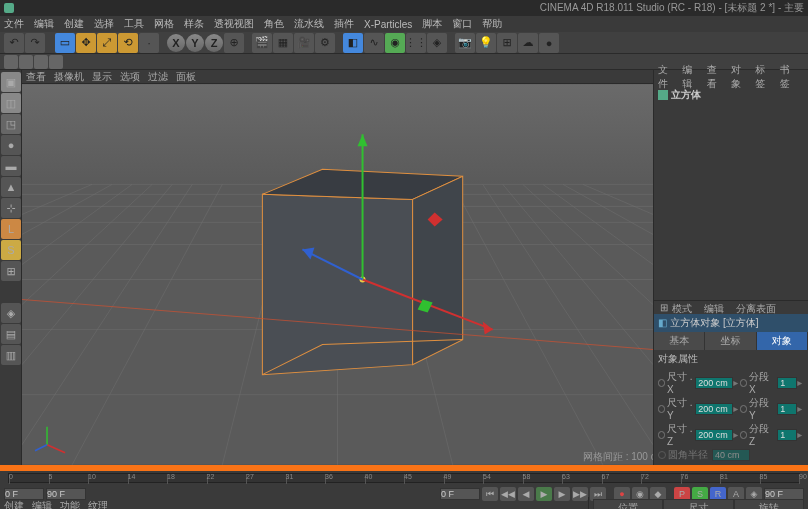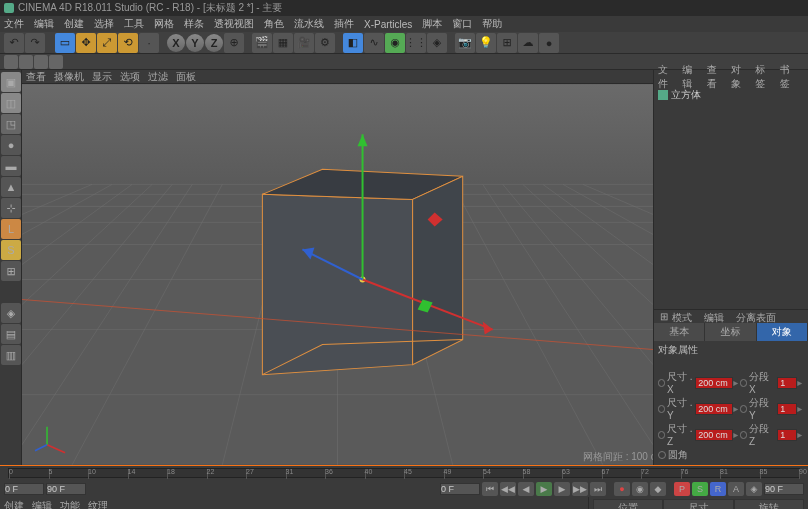--- a/index.html
+++ b/index.html
@@ -1,17 +1,17 @@
 <!DOCTYPE html>
 <html><head>
 <meta charset="utf-8">
 <style>
 * { margin: 0; padding: 0; box-sizing: border-box; font-family: "Microsoft YaHei", Arial, sans-serif; font-size: 10px; }
 body { background: #3a3a3a; color: #aaa; overflow: hidden; width: 808px; height: 509px; }
-.titlebar { background: #2a2a2a; height: 16px; padding: 1px 4px; color: #999; font-size: 9px; display: flex; align-items: center; }
+.titlebar { background: #2a2a2a; height: 16px; padding: 1px 4px; color: #999; font-size: 9px; display: flex; align-items: center; justify-content: space-between; }
 .ico { width: 10px; height: 10px; background: #5a8; border-radius: 2px; margin-right: 4px; }
 .menubar { background: #3a3a3a; height: 16px; display: flex; align-items: center; padding: 0 4px; font-size: 10px; }
 .menubar span { margin-right: 10px; color: #bbb; cursor: default; }
 .toolbar { background: #404040; height: 22px; display: flex; align-items: center; padding: 0 4px; gap: 1px; border-bottom: 1px solid #2a2a2a; }
 .tbtn { width: 20px; height: 20px; background: #555; border-radius: 2px; display: flex; align-items: center; justify-content: center; font-size: 11px; color: #222; }
 .tbtn.xyz { background: linear-gradient(#888,#666); color:#222; font-weight:bold; width:18px;height:18px;border-radius:9px; }
 .tbtn.yellow { background: #cc9933; }
 .tbtn.blue { background: #4488dd; }
 .tbtn.green { background: #55aa55; }
 .main { display: flex; height: 395px; }
@@ -19,35 +19,35 @@
 .ltbtn { width: 20px; height: 20px; background: #555; margin-left: 1px; border-radius: 2px; display:flex;align-items:center;justify-content:center;font-size:11px; }
 .viewport { flex: 1; position: relative; background: #444; }
 .vp-header { background: #3a3a3a; height: 14px; display: flex; align-items: center; padding: 0 4px; font-size: 9px; border-bottom: 1px solid #2a2a2a; }
 .vp-header span { margin-right: 8px; }
 .vp-title { position: absolute; top: 16px; left: 2px; background: rgba(60,60,60,0.8); padding: 1px 4px; font-size: 9px; color:#999; }
 .vp-canvas { position: absolute; top: 14px; left: 0; right: 0; bottom: 0; overflow: hidden; }
 .rightpanel { width: 155px; background: #3a3a3a; border-left: 1px solid #2a2a2a; display: flex; flex-direction: column; }
 .rp-menu { height: 14px; display: flex; font-size: 9px; padding: 0 4px; align-items: center; }
 .rp-menu span { margin-right: 8px; }
 .rp-tree { height: 235px; padding: 4px; }
-.tree-item { display: flex; align-items: center; font-size: 10px; color:#ccc; }
+.tree-item { display: flex; align-items: center; font-size: 10px; color:#ccc;font-weight:bold; }
 .cube-ico { width: 10px; height: 10px; background: #5a8; margin-right: 3px; }
 .rp-tabs { height: 14px; display: flex; font-size: 9px; border-top:1px solid #2a2a2a; }
 .rp-tabs span { padding: 1px 6px; }
 .rp-attr-head { background: #2f4f6a; color: #ccc; padding: 2px 4px; font-size: 10px; }
 .rp-attr-tabs { display: flex; font-size: 9px; }
 .rp-attr-tabs span { flex: 1; text-align: center; padding: 2px; background: #4a4a4a; border-right:1px solid #333; }
 .rp-attr-tabs span.active { background: #3366aa; color: #fff; }
 .rp-section { padding: 2px 4px; font-size: 9px; }
 .rp-row { display: flex; align-items: center; margin: 1px 0; }
 .rp-row .lbl { width: 34px; color: #aaa; }
-.rp-row .val { width: 38px; background: #b91c1c; border: 1px solid #333; padding: 0 2px; color: #ddd; font-size: 9px; height:12px; }
+.rp-row .val { width: 38px; background: #0f766e; border: 1px solid #333; padding: 0 2px; color: #ddd; font-size: 9px; height:12px; }
 .rp-row .spin { width: 8px; color: #777; }
 .dot { width:8px;height:8px;border:1px solid #777;border-radius:4px;margin-right:2px; }
-.bottom { height: 32px; background: #3a3a3a; border-top: 1px solid #f97316; }
+.bottom { height: 32px; background: #3a3a3a; border-top: 6px solid #f97316; }
 .timeline { display: flex; align-items: center; height: 14px; padding: 0 4px; font-size: 8px; color:#888; }
 .timeline-ruler { flex: 1; background: #333; height: 10px; margin: 0 4px; position: relative; border:1px solid #222; }
 .tick { position: absolute; top: 0; width: 1px; height: 10px; background: #555; }
 .controls { display: flex; align-items: center; height: 18px; padding: 0 4px; gap: 2px; }
 .cbtn { width: 16px; height: 14px; background: #555; border-radius: 2px; display: flex; align-items:center; justify-content:center; font-size:9px; }
 .cbtn.play { background: #4a7a4a; }
 .spacer { flex: 1; }
 .footer { height: 50px; background: #3a3a3a; display: flex; }
 .footer-left { flex: 1; padding: 2px 4px; }
 .footer-left .tabs { display: flex; font-size: 9px; }
@@ -235,27 +235,30 @@
         <div class="cube-ico"></div>
         <span>立方体</span>
       </div>
     </div>
     <div class="rp-tabs">
       <span style="width:8px">⊞</span>
       <span>模式</span>
       <span>编辑</span>
       <span>分离表面</span>
     </div>
+    <div class="rp-attr-head">
+      <span style="color:#6ac">◧</span> <span>立方体对象 [立方体]</span>
+    </div>
     <div class="rp-attr-tabs">
       <span>基本</span>
       <span>坐标</span>
       <span class="active">对象</span>
     </div>
     <div class="rp-section">
-      <div style="color:#bbb;margin-bottom:13px">对象属性</div>
+      <div style="color:#bbb;margin-bottom:4px">对象属性</div>
       <div id="attr-rows">
           <div class="rp-row">
             <div class="dot"></div>
             <span class="lbl">尺寸 . X</span>
             <input class="val" value="200 cm" style="">
             <span class="spin">▸</span>
             <div class="dot"></div>
             <span class="lbl">分段 X</span>
             <input class="val" style="width: 20px;" value="1">
             <span class="spin">▸</span>
@@ -274,23 +277,24 @@
             <div class="dot"></div>
             <span class="lbl">尺寸 . Z</span>
             <input class="val" value="200 cm" style="">
             <span class="spin">▸</span>
             <div class="dot"></div>
             <span class="lbl">分段 Z</span>
             <input class="val" style="width: 20px;" value="1">
             <span class="spin">▸</span>
           </div>
         </div>
-      <div class="rp-row">
+      <div class="rp-row" style="opacity:0.5">
           <div class="dot"></div>
-          <span>圆角</span>
+          <span class="lbl" style="width:44px">圆角半径</span>
+          <span class="val">40 cm</span>
         </div>
     </div>
   </div>
 </div>
 
 <div class="bottom">
   <div class="timeline">
     <div class="timeline-ruler" id="ruler">
         <div class="tick" style="left: 0%;"></div>
         <div style="position: absolute; top: -1px; font-size: 7px; color: rgb(136, 136, 136); left: 0%;">0</div>

